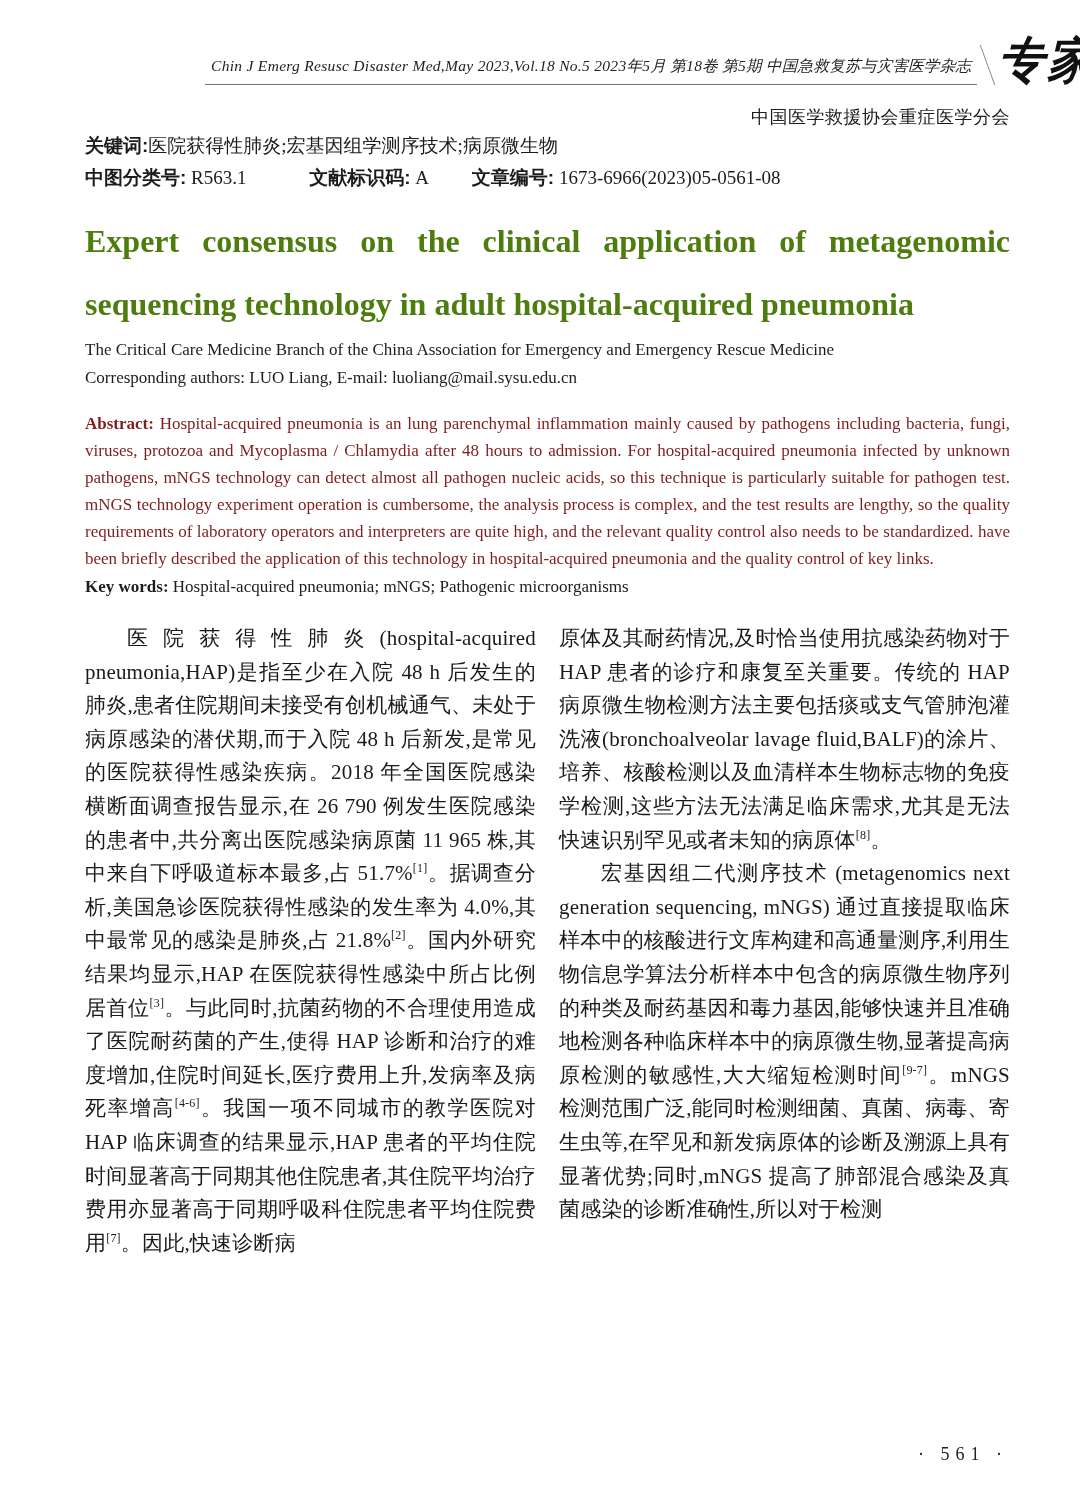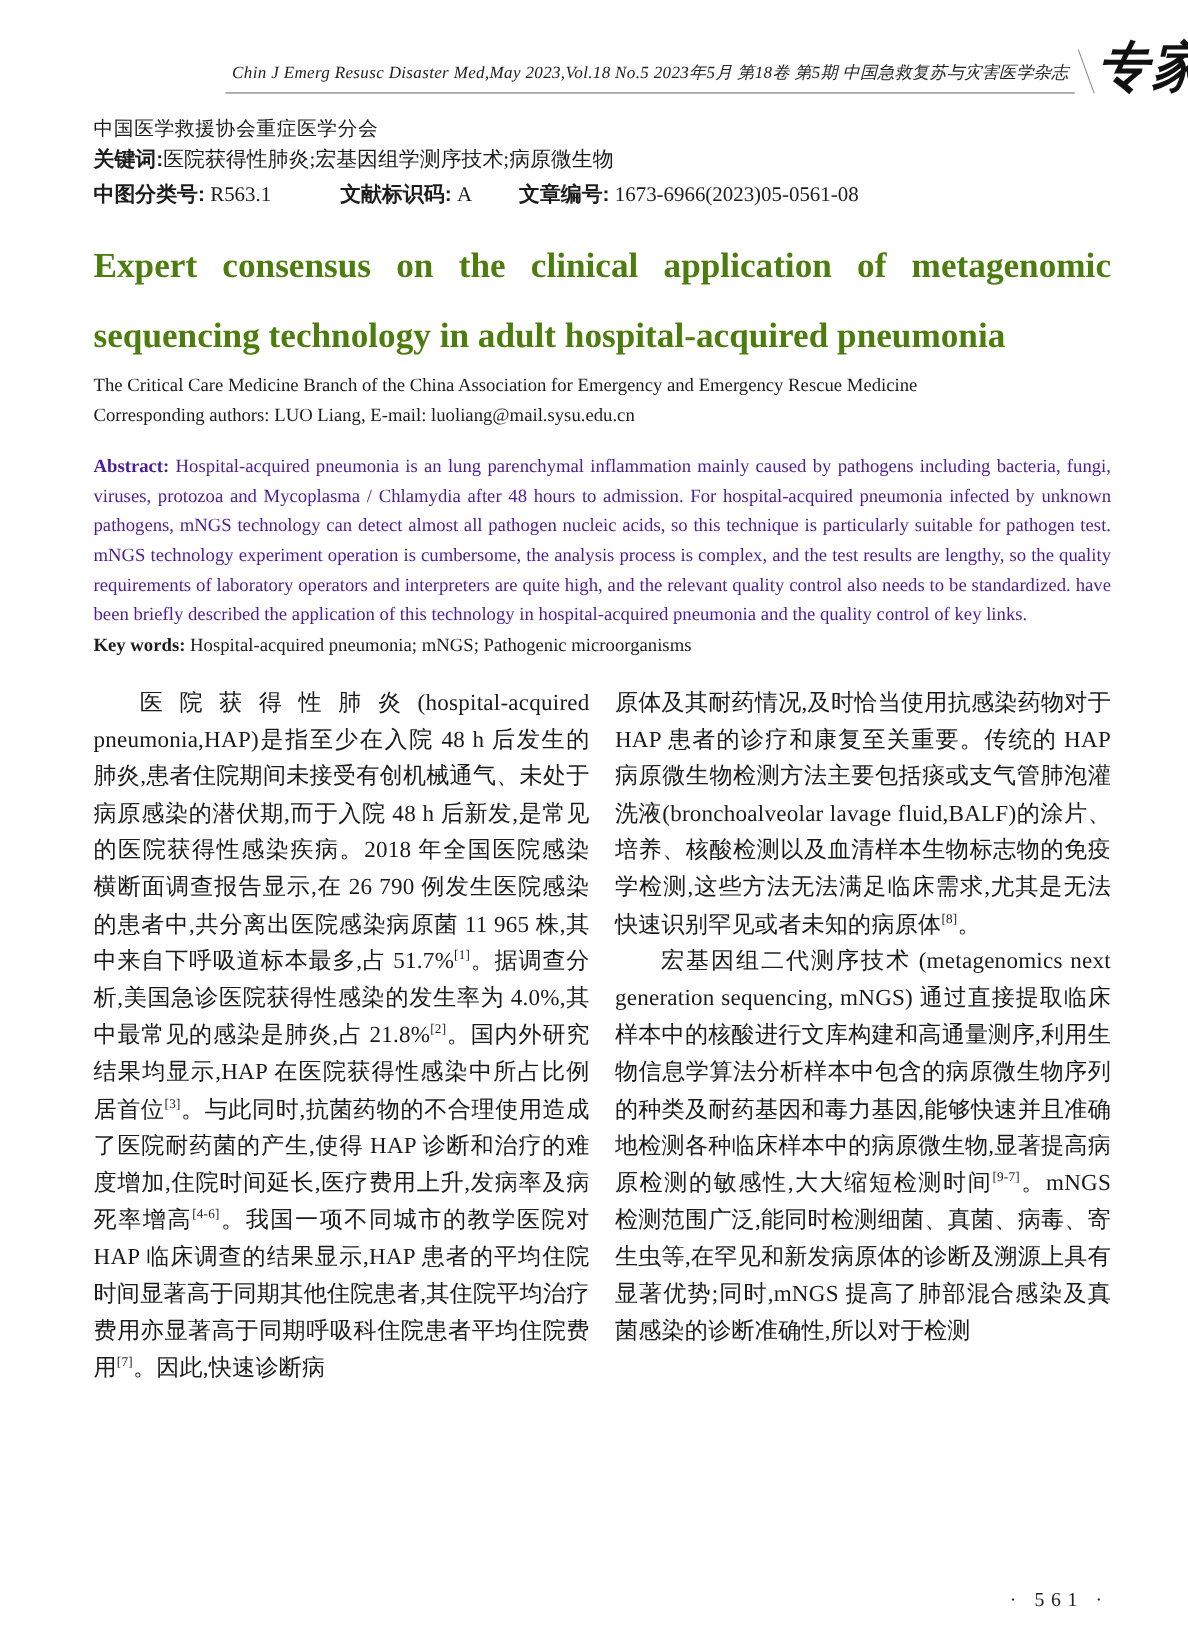--- a/index.html
+++ b/index.html
@@ -56,21 +56,21 @@
   
   .title-cn {
     margin-top: 8px;
     font-size: 40px;
     font-weight: 700;
     letter-spacing: 1.5px;
     line-height: 59px;
     color: #161616;
   }
   .title-cn .t-line { display: block; }
-  .author-cn { margin-top: 20px; font-size: 18px; letter-spacing: 0.5px; }
+  .author-cn { margin-top: 20px; font-size: 18px; letter-spacing: 0.5px; text-align: right; }
 
   
   .abstract-cn {
     margin-top: 24px;
     font-size: 19px;
     line-height: 28px;
     text-align: justify;
     letter-spacing: 0.2px;
   }
   .keywords-cn { margin-top: 3px; font-size: 19px; line-height: 28px; }
@@ -89,21 +89,21 @@
   .title-en .en-line-justify { text-align: justify; text-align-last: justify; }
   .title-en .en-line-left { text-align: left; margin-top: 25px; }
   .affil-en { margin-top: 13px; font-size: 17px; line-height: 28px; }
   .corr-en  { font-size: 17px; line-height: 28px; }
 
   .abstract-en {
     margin-top: 18px;
     font-size: 17px;
     line-height: 27px;
     text-align: justify;
-    color: #4c1d95;
+    color: #7f1d1d;
   }
   .keywords-en { font-size: 17px; line-height: 27px; margin-top: 1px; }
   .label-en { font-weight: 700; }
 
   
   .body-cols {
     display: flex;
     gap: 23px;
     margin-top: 22px;
   }

